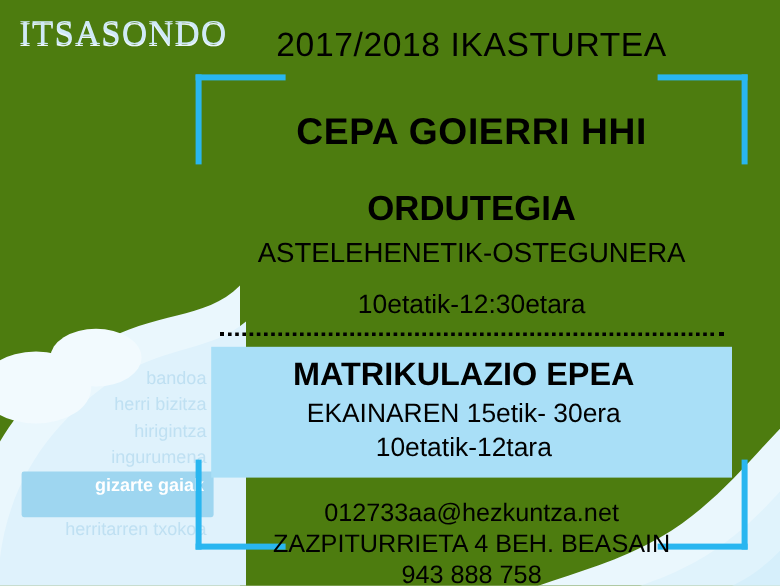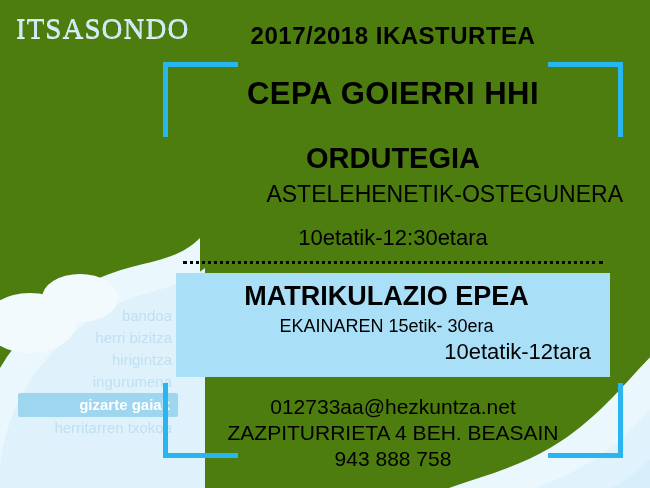--- a/index.html
+++ b/index.html
@@ -81,21 +81,21 @@
     color: #bfe0f2;
     line-height: 22px;
     padding-right: 6px;
     white-space: nowrap;
   }
   .side-item.active {
     background: #9ed6f0;
     color: #ffffff;
     font-weight: bold;
     display: block;
-    padding: 1px 8px 1px 6px;
+    padding: 1px 8px 15px 6px;
     border-radius: 2px;
   }
 
   
   .corner {
     position: absolute;
     border-color: #29b6f0;
     border-style: solid;
     width: 70px;
     height: 70px;
@@ -123,44 +123,43 @@
 
   
   #content {
     position: absolute;
     left: 163px;
     right: 27px;
     top: 10px;
     text-align: center;
   }
   #year-title {
-    font-size: 24px;
-    font-weight: bold;
+    font-size: 28px;
+    font-weight: normal;
     color: #000000;
     letter-spacing: 0.5px;
     margin-top: 12px;
   }
   #center-name {
     font-size: 31px;
     font-weight: bold;
     color: #000000;
-    margin-top: 26px;
+    margin-top: 38px;
     letter-spacing: 0.5px;
   }
   #schedule-title {
     font-size: 29px;
     font-weight: bold;
     color: #000000;
     margin-top: 30px;
   }
   #schedule-days {
     font-size: 23px;
     color: #000000;
     margin-top: 6px;
-    text-align: right;
   }
   #schedule-hours {
     font-size: 22px;
     color: #000000;
     margin-top: 17px;
   }
 
   #dotted-divider {
     margin: 10px 20px 0 20px;
     border-top: 3px dotted #000000;
@@ -172,29 +171,28 @@
     margin: 9px 13px 0 13px;
     background: #a9dff7;
     padding: 8px 19px 12px 6px;
   }
   #enroll-title {
     font-size: 27px;
     font-weight: bold;
     color: #000000;
   }
   #enroll-dates {
-    font-size: 18px;
+    font-size: 22px;
     color: #000000;
     margin-top: 4px;
   }
   #enroll-hours {
     font-size: 22px;
     color: #000000;
     margin-top: 2px;
-    text-align: right;
   }
 
   
   #contact {
     margin-top: 18px;
   }
   #contact-email {
     font-size: 21px;
     color: #000000;
   }

